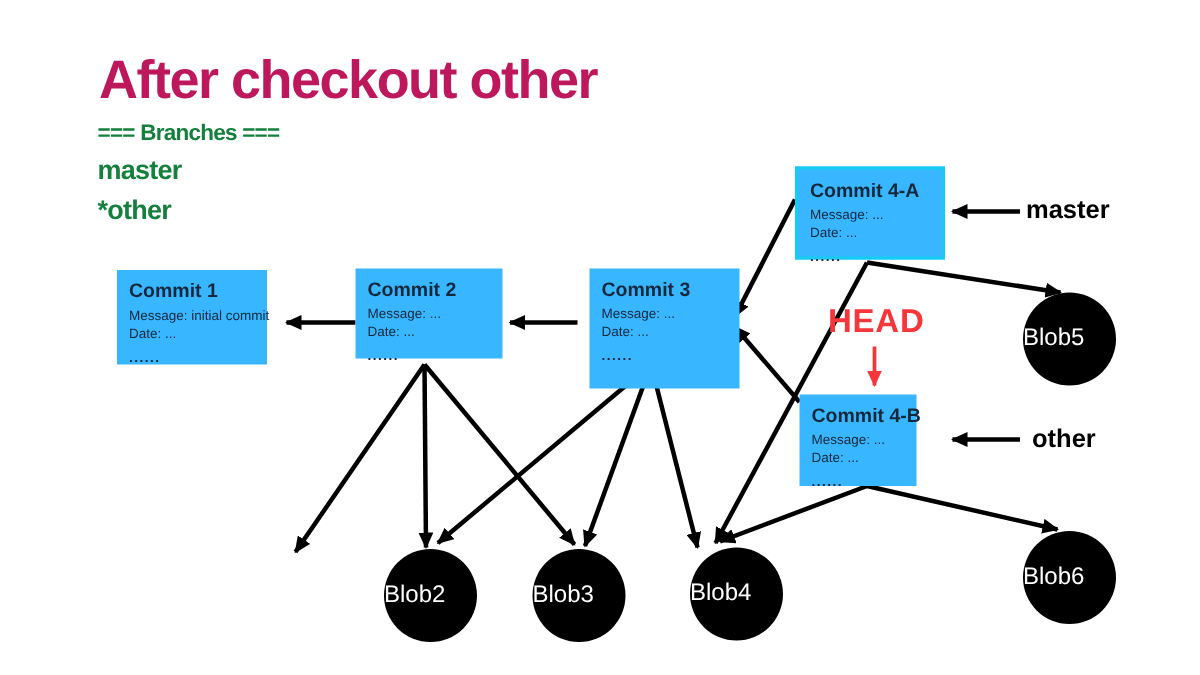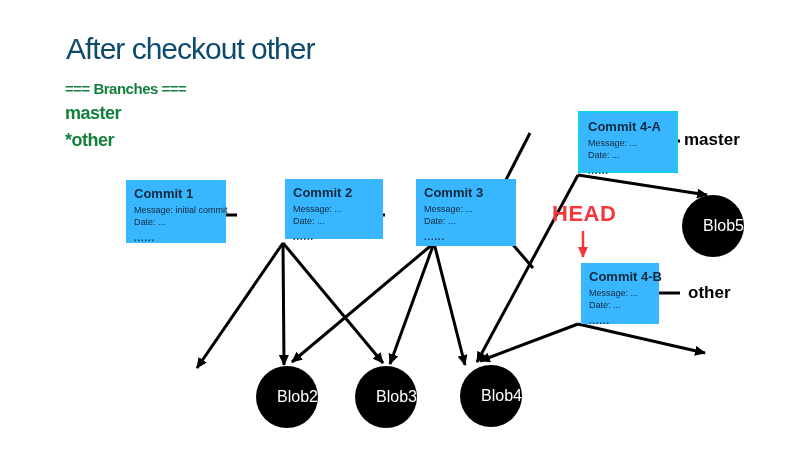--- a/index.html
+++ b/index.html
@@ -3,39 +3,39 @@
 <meta charset="utf-8">
 <style>
   html,body{margin:0;padding:0;background:#fff;}
   .stage{
     position:relative;width:800px;height:450px;overflow:hidden;
     background:#ffffff;font-family:"Liberation Sans",sans-serif;
   }
   .edges{position:absolute;left:0;top:0;width:800px;height:450px;}
   .page-title{
     position:absolute;left:66px;top:32px;
-    font-size:30px;font-weight:normal;color:#0c4a6e;letter-spacing:-1px;
+    font-size:36px;font-weight:bold;color:#be185d;letter-spacing:-1px;
     white-space:nowrap;
   }
   .branches{position:absolute;left:65px;top:80px;color:#15803d;}
   .branches-header{font-size:15px;font-weight:bold;letter-spacing:-0.5px;}
   .branch-item{font-size:18px;font-weight:bold;margin-top:6px;letter-spacing:-0.5px;}
   .commit{
     position:absolute;background:var(--commit-fill,#38b6ff);
     color:var(--commit-text,#14283c);
-    padding:6px 4px 0 8px;box-sizing:border-box;margin-left:48px;
+    padding:6px 4px 0 8px;box-sizing:border-box;
   }
   .commit.selected{border:2px solid var(--selected-border,#15cdf2);}
   .commit-title{font-size:13px;font-weight:bold;margin-bottom:3px;white-space:nowrap;}
   .commit-line{font-size:9px;line-height:12px;white-space:nowrap;}
   .commit-dots{font-size:9px;line-height:10px;margin-top:5px;letter-spacing:1px;font-weight:bold;}
   .blob{
     position:absolute;width:62px;height:62px;border-radius:50%;
     background:var(--blob-fill,#000);color:#fff;
-    display:flex;align-items:center;justify-content:flex-end;
+    display:flex;align-items:center;justify-content:flex-start;
   }
   .blob-label{font-size:16px;color:#fff;}
   .pointer-label{
     position:absolute;font-size:17px;font-weight:bold;color:#000;white-space:nowrap;
   }
   .head-label{
     position:absolute;font-size:22px;font-weight:bold;
     color:var(--head-color,#f5373c);white-space:nowrap;letter-spacing:0.5px;
   }
 </style>
@@ -87,21 +87,21 @@
     <div class="commit-dots">......</div>
   </div>
 
   <div class="commit" style="left:237px;top:179px;width:98px;height:60px">
     <div class="commit-title">Commit 2</div>
     <div class="commit-line">Message: ...</div>
     <div class="commit-line">Date: ...</div>
     <div class="commit-dots">......</div>
   </div>
 
-  <div class="commit" style="left:368px;top:179px;width:100px;height:67px">
+  <div class="commit" style="left:393px;top:179px;width:100px;height:80px">
     <div class="commit-title">Commit 3</div>
     <div class="commit-line">Message: ...</div>
     <div class="commit-line">Date: ...</div>
     <div class="commit-dots">......</div>
   </div>
 
   <div class="commit selected" style="left:530px;top:111px;width:100px;height:62px">
     <div class="commit-title">Commit 4-A</div>
     <div class="commit-line">Message: ...</div>
     <div class="commit-line">Date: ...</div>
@@ -120,18 +120,21 @@
   </div>
   <div class="blob" style="left:355px;top:366px">
     <span class="blob-label">Blob3</span>
   </div>
   <div class="blob" style="left:460px;top:365px">
     <span class="blob-label">Blob4</span>
   </div>
   <div class="blob" style="left:682px;top:195px">
     <span class="blob-label">Blob5</span>
   </div>
+  <div class="blob" style="left:682px;top:354px">
+    <span class="blob-label">Blob6</span>
+  </div>
 
   <div class="pointer-label" style="left:684px;top:130px">master</div>
   <div class="pointer-label" style="left:688px;top:283px">other</div>
   <div class="head-label" style="left:552px;top:201px">HEAD</div>
 
 </div>
 
 </body></html>

